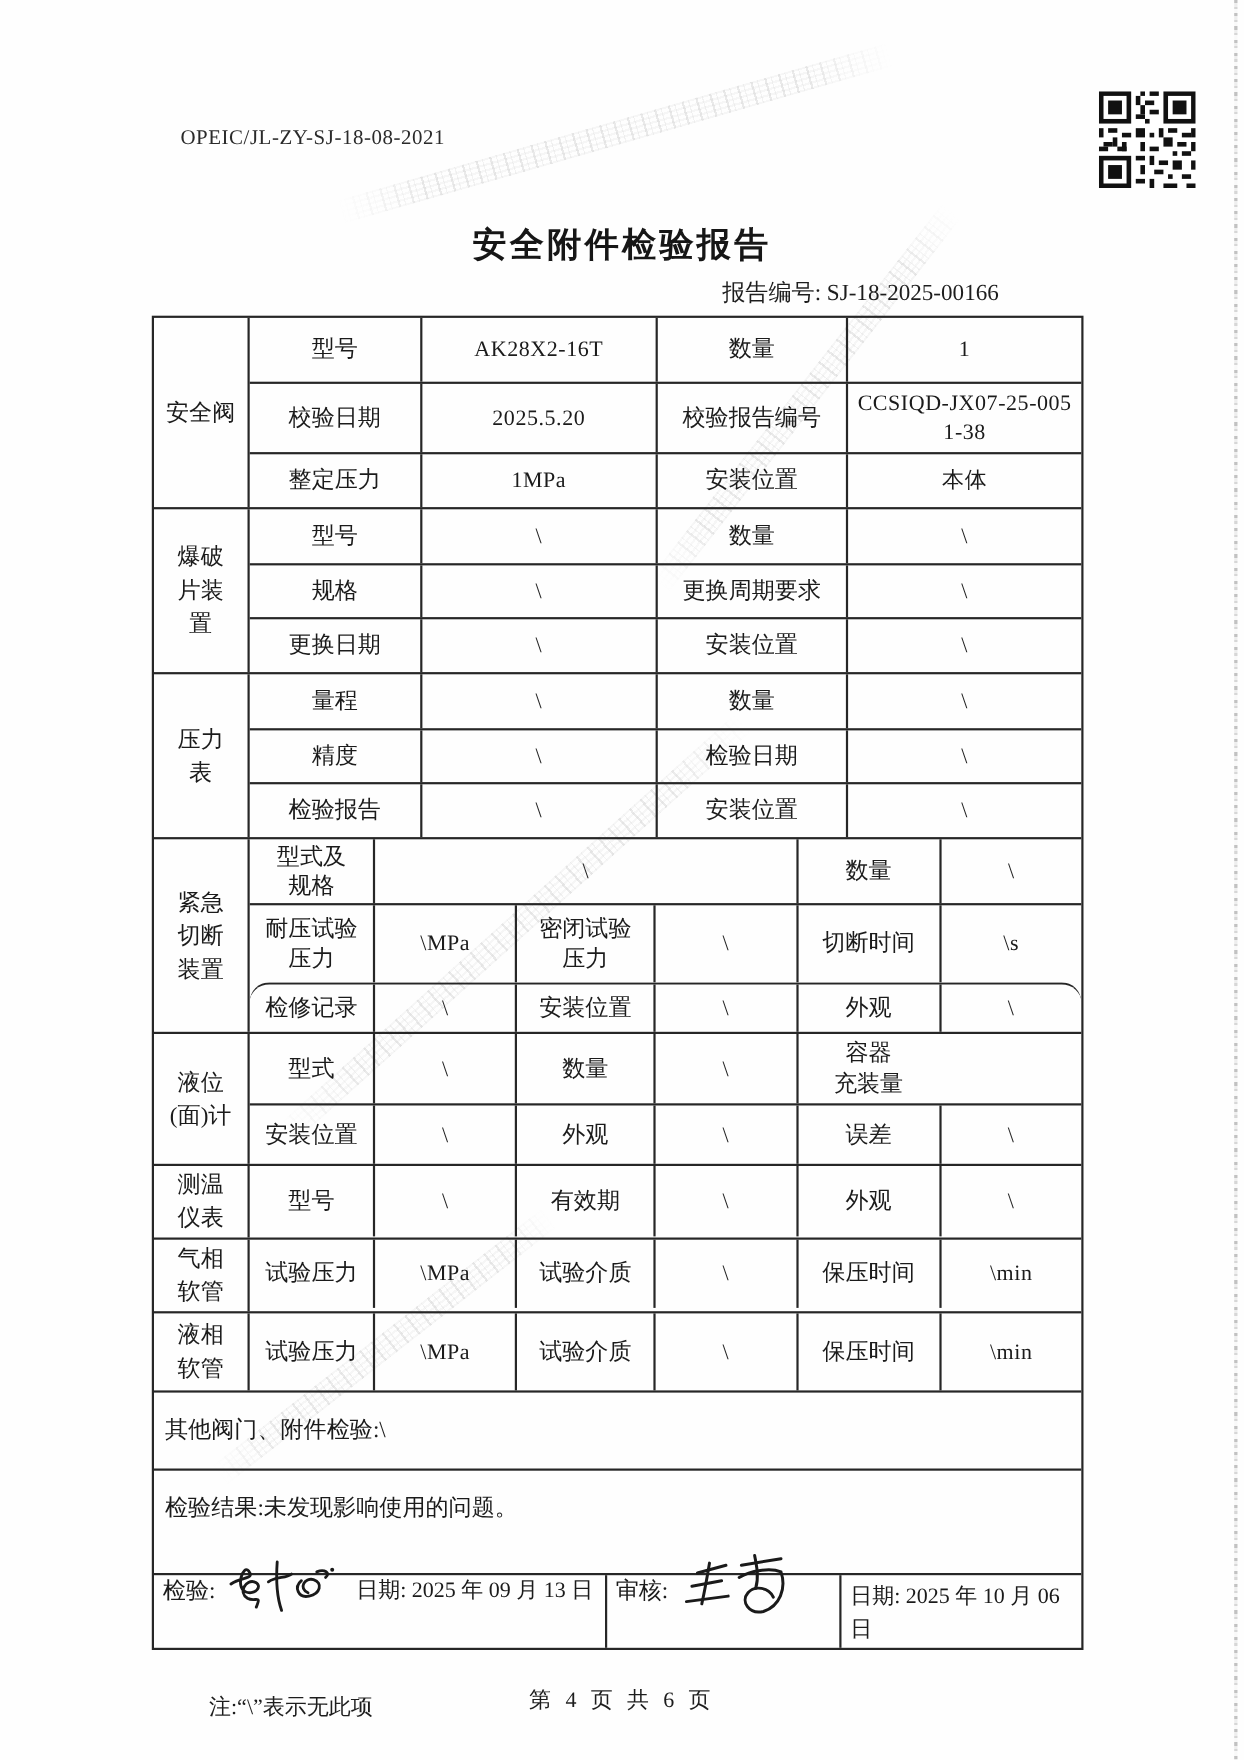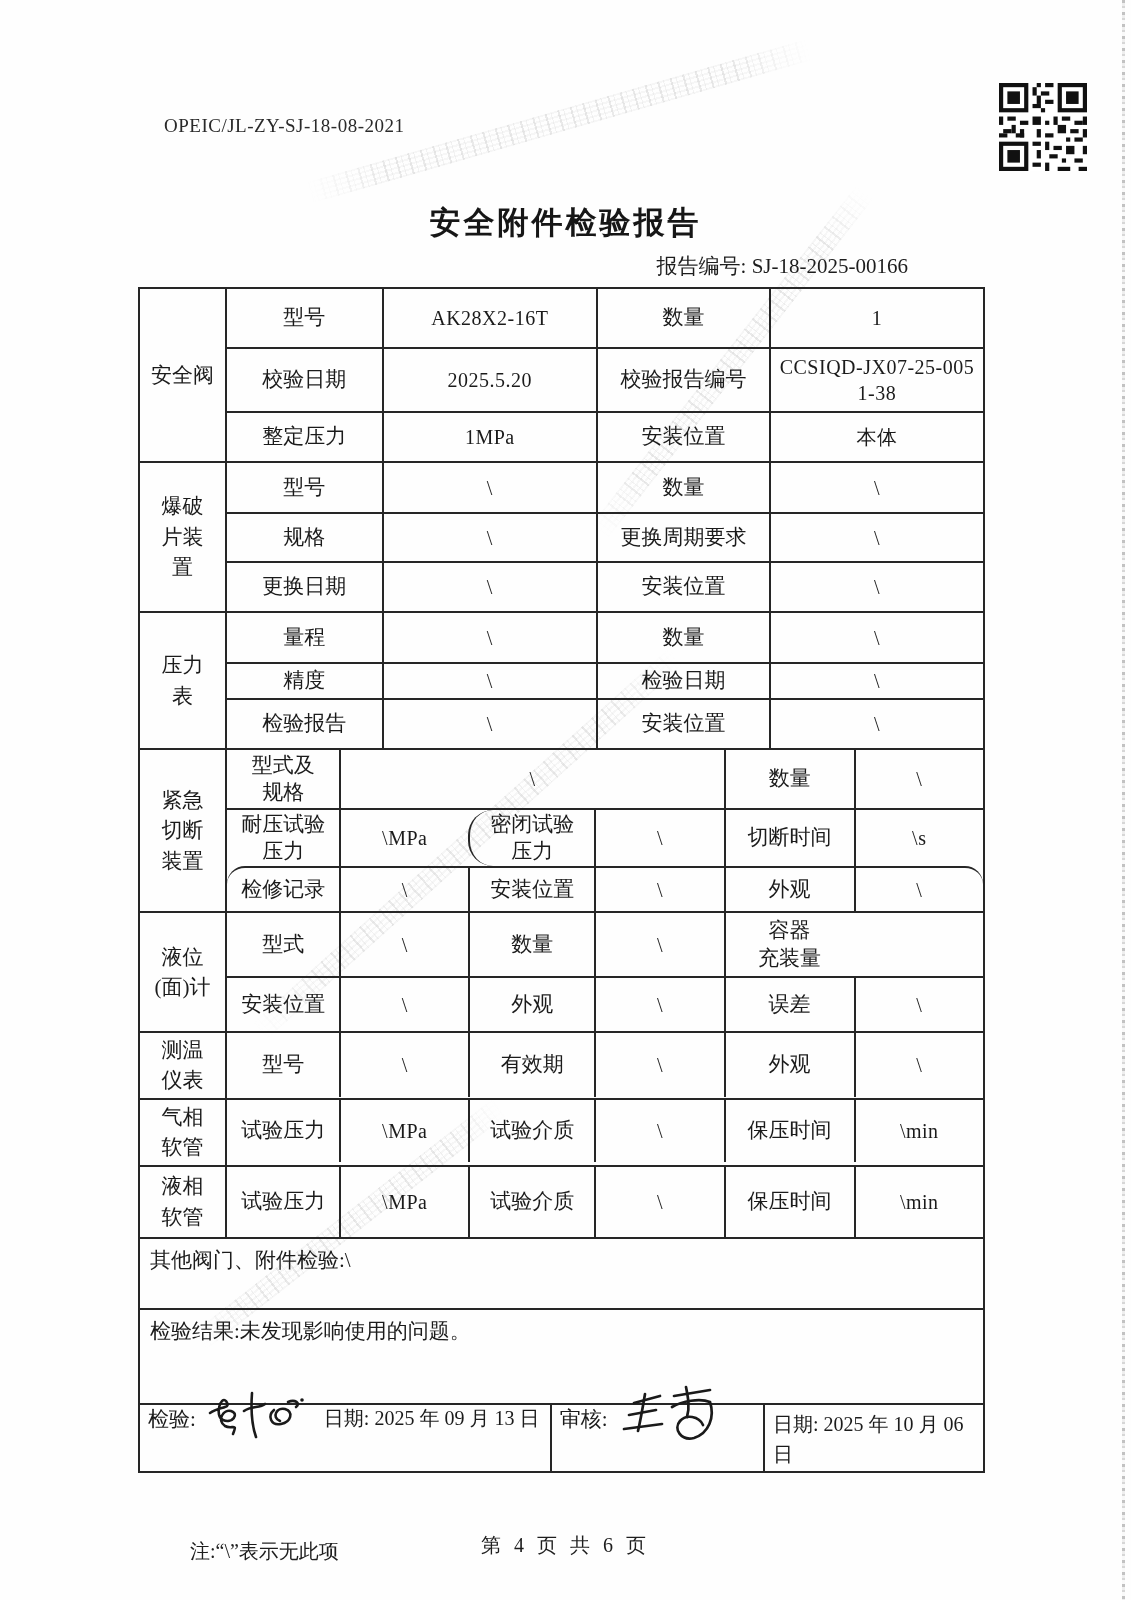--- a/index.html
+++ b/index.html
@@ -40,21 +40,21 @@
   .row { display:flex; border-top:2px solid #262626; }
   .row:first-child { border-top:none; }
   .cell {
     display:flex; align-items:center; justify-content:center;
     text-align:center; white-space:pre-line; line-height:1.3;
     border-left:2px solid #262626; padding:2px 3px; overflow:hidden;
   }
   .cell:first-child { border-left:none; }
   .cell.val { font-size:20px; letter-spacing:0.5px; }
   .full-row {
-    border-top:2.5px solid #262626; padding:7px 10px 0 10px;
+    border-top:2.5px solid #262626; padding:19px 10px 0 10px;
     text-align:left; font-size:21px; line-height:1.4;
   }
   .sig-row { display:flex; border-top:2.5px solid #262626; height:68px; }
   .sig-cell { display:flex; align-items:flex-start; overflow:visible; }
   .sig-a { width:48.6%; padding-left:8px; }
   .sig-b { width:25.3%; border-left:2px solid #262626; padding-left:8px; }
   .sig-c {
     width:26.1%; border-left:2px solid #262626; padding:4px 6px 4px 8px;
     align-items:flex-start; line-height:1.5; font-size:20px;
   }
@@ -219,21 +219,21 @@
         <div class="section">
           <div class="sec-label">压力
 表</div>
           <div class="sec-rows">
             <div class="row" style="height: 49px;">
               <div class="cell" style="width: 20.5%;">量程</div>
               <div class="cell val" style="width: 28.3%;">\</div>
               <div class="cell" style="width: 22.9%;">数量</div>
               <div class="cell val" style="width: 28.3%;">\</div>
             </div>
-            <div class="row" style="height: 36px;">
+            <div class="row" style="height: 49px;">
               <div class="cell" style="width: 20.5%;">精度</div>
               <div class="cell val" style="width: 28.3%;">\</div>
               <div class="cell" style="width: 22.9%;">检验日期</div>
               <div class="cell val" style="width: 28.3%;">\</div>
             </div>
             <div class="row" style="height: 50px;">
               <div class="cell" style="width: 20.5%;">检验报告</div>
               <div class="cell val" style="width: 28.3%;">\</div>
               <div class="cell" style="width: 22.9%;">安装位置</div>
               <div class="cell val" style="width: 28.3%;">\</div>
@@ -245,25 +245,25 @@
 切断
 装置</div>
           <div class="sec-rows">
             <div class="row" style="height: 58px;">
               <div class="cell" style="width: 14.9%;">型式及
 规格</div>
               <div class="cell val" style="width: 50.8%;">\</div>
               <div class="cell" style="width: 17.2%;">数量</div>
               <div class="cell val" style="width: 17.1%;">\</div>
             </div>
-            <div class="row" style="height: 58px;">
+            <div class="row" style="height: 72px;">
               <div class="cell" style="width: 14.9%;">耐压试验
 压力</div>
               <div class="cell val" style="width: 17%;">\MPa</div>
-              <div class="cell" style="width: 16.7%; border-radius: 25px;">密闭试验
+              <div class="cell" style="width: 16.7%;">密闭试验
 压力</div>
               <div class="cell val" style="width: 17.1%;">\</div>
               <div class="cell" style="width: 17.2%;">切断时间</div>
               <div class="cell val" style="width: 17.1%;">\s</div>
             </div>
             <div class="row" style="height: 45px; border-radius: 18px;">
               <div class="cell" style="width: 14.9%;">检修记录</div>
               <div class="cell val" style="width: 17%;">\</div>
               <div class="cell" style="width: 16.7%;">安装位置</div>
               <div class="cell val" style="width: 17.1%;">\</div>

